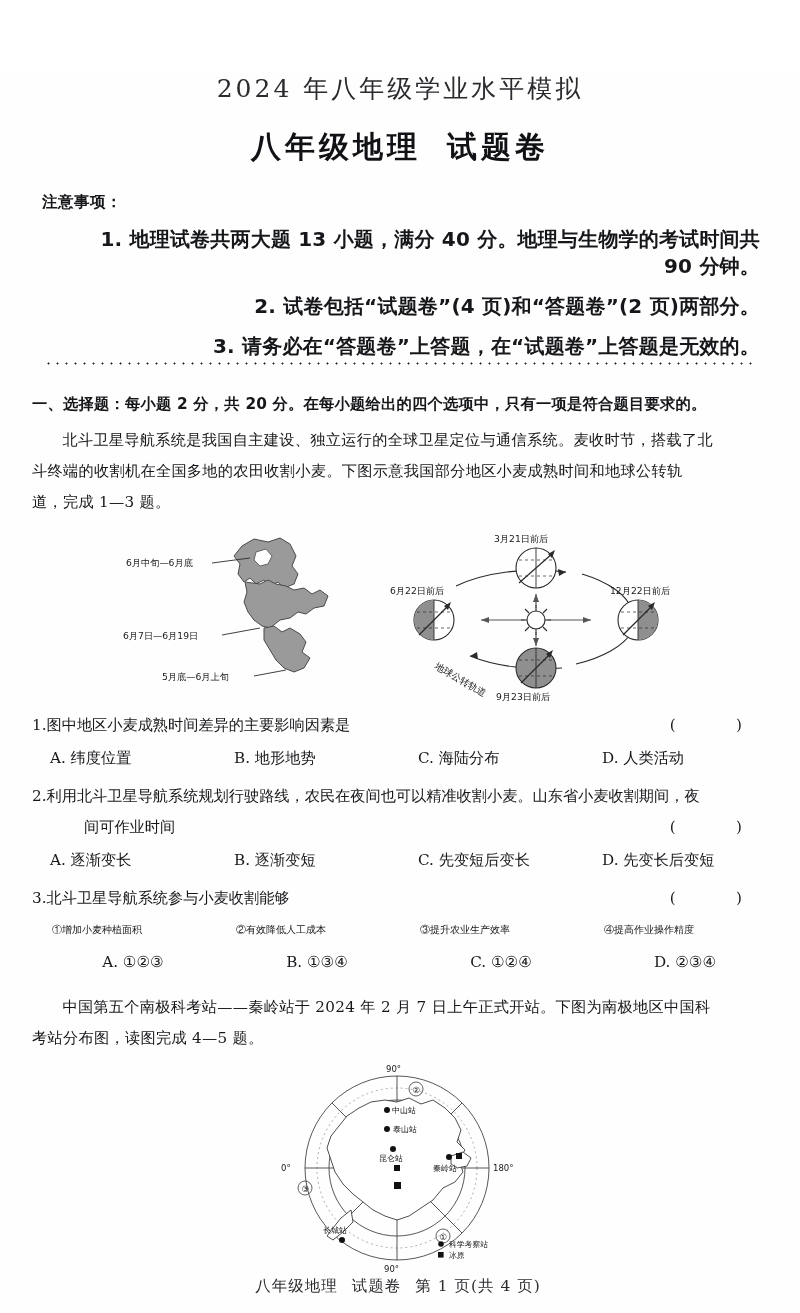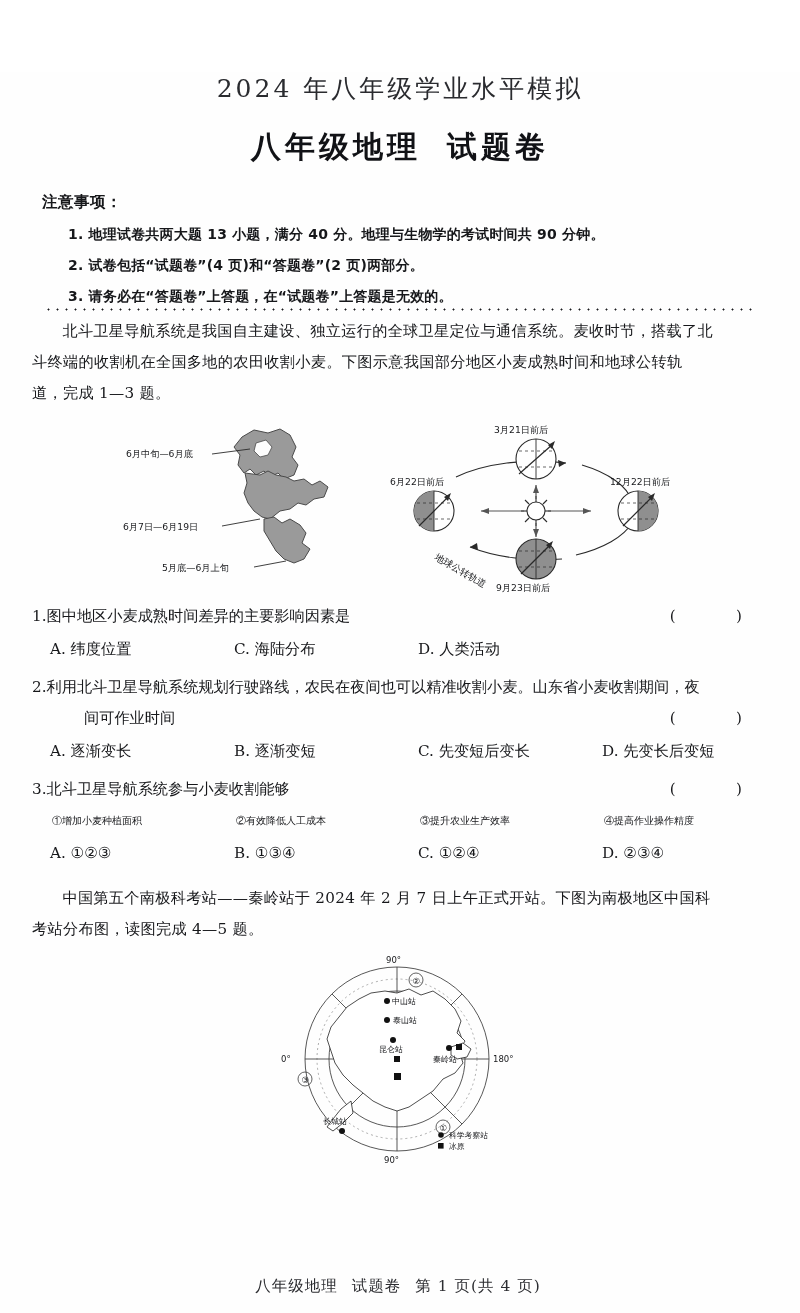--- a/index.html
+++ b/index.html
@@ -50,27 +50,28 @@
     margin: 24px 0 0 0;
     padding: 0 40px 0 42px;
   }
   .notice-head {
     font-size: 15.5px;
     font-weight: bold;
     letter-spacing: 0.5px;
     font-family: "DejaVu Sans", "Liberation Sans", sans-serif;
   }
   .notice-item {
-    font-size: 14px;
+    font-size: 20px;
     font-weight: bold;
     margin-top: 13px;
     padding-left: 26px;
     letter-spacing: 0.2px;
     font-family: "DejaVu Sans", "Liberation Sans", sans-serif;
     position: relative;
+    text-align: right;
   }
   .dotted-emph {
     position: relative;
   }
   .dotted-emph::after {
     content: "";
     position: absolute;
     left: 2px; right: 2px; bottom: -5px;
     height: 3px;
     background-image: radial-gradient(circle, #1a1b1e 0.9px, transparent 1.1px);
@@ -124,21 +125,21 @@
     font-family: "DejaVu Serif", "Liberation Serif", serif;
   }
   .opts {
     display: flex;
     padding: 0 32px 0 32px;
     font-size: 15.2px;
     line-height: 31px;
     margin-top: 2px;
   }
   .opts > div { flex: 0 0 25%; padding-left: 20px; box-sizing: border-box; }
-  .opts.circled > div { flex: 0 0 25%; }
+  .opts.circled > div { flex: 0 0 25%; text-align: center; }
   .opts4 > div { flex: 0 0 25%; padding-left: 18px; }
   .q-indent { padding-left: 52px; }
 
   .nums {
     display: flex;
     padding: 0 32px 0 32px;
     font-size: 10px;
     line-height: 31px;
   }
   .nums > div { flex: 0 0 25%; padding-left: 20px; box-sizing: border-box; }
@@ -174,20 +175,21 @@
     <span>八年级地理</span><span class="gap"></span><span>试题卷</span>
   </div>
 
   <div class="notice-block">
     <div class="notice-head">注意事项：</div>
     <div class="notice-item">1. 地理试卷共两大题 13 小题，满分 40 分。地理与生物学的考试时间共 90 分钟。</div>
     <div class="notice-item">2. 试卷包括“试题卷”(4 页)和“答题卷”(2 页)两部分。</div>
     <div class="notice-item dotted-emph">3. 请务必在“答题卷”上答题，在“试题卷”上答题是无效的。</div>
   </div>
 
+  <div class="section-line">一、选择题：每小题 2 分，共 20 分。在每小题给出的四个选项中，只有一项是符合题目要求的。</div>
 
   <div class="passage">
     <div style="text-indent:2em;">北斗卫星导航系统是我国自主建设、独立运行的全球卫星定位与通信系统。麦收时节，搭载了北</div>
     <div style="text-indent:0;">斗终端的收割机在全国多地的农田收割小麦。下图示意我国部分地区小麦成熟时间和地球公转轨</div>
     <div style="text-indent:0;">道，完成 1—3 题。</div>
   </div>
 
   <div class="fig-row">
 
     <div class="fig-map">
@@ -309,20 +311,21 @@
   </div>
 
   <div class="q">
     <div class="q-stem">
       <span>1.</span><span>图中地区小麦成熟时间差异的主要影响因素是</span>
       <span class="q-paren">(　　)</span>
     </div>
   </div>
   <div class="opts opts4">
     <div>A. 纬度位置</div>
+    <div>B. 地形地势</div>
     <div>C. 海陆分布</div>
     <div>D. 人类活动</div>
   </div>
 
   <div class="q">
     <div>
       <span>2.</span><span>利用北斗卫星导航系统规划行驶路线，农民在夜间也可以精准收割小麦。山东省小麦收割期间，夜</span>
     </div>
     <div class="q-stem q-indent">
       <span>间可作业时间</span>

